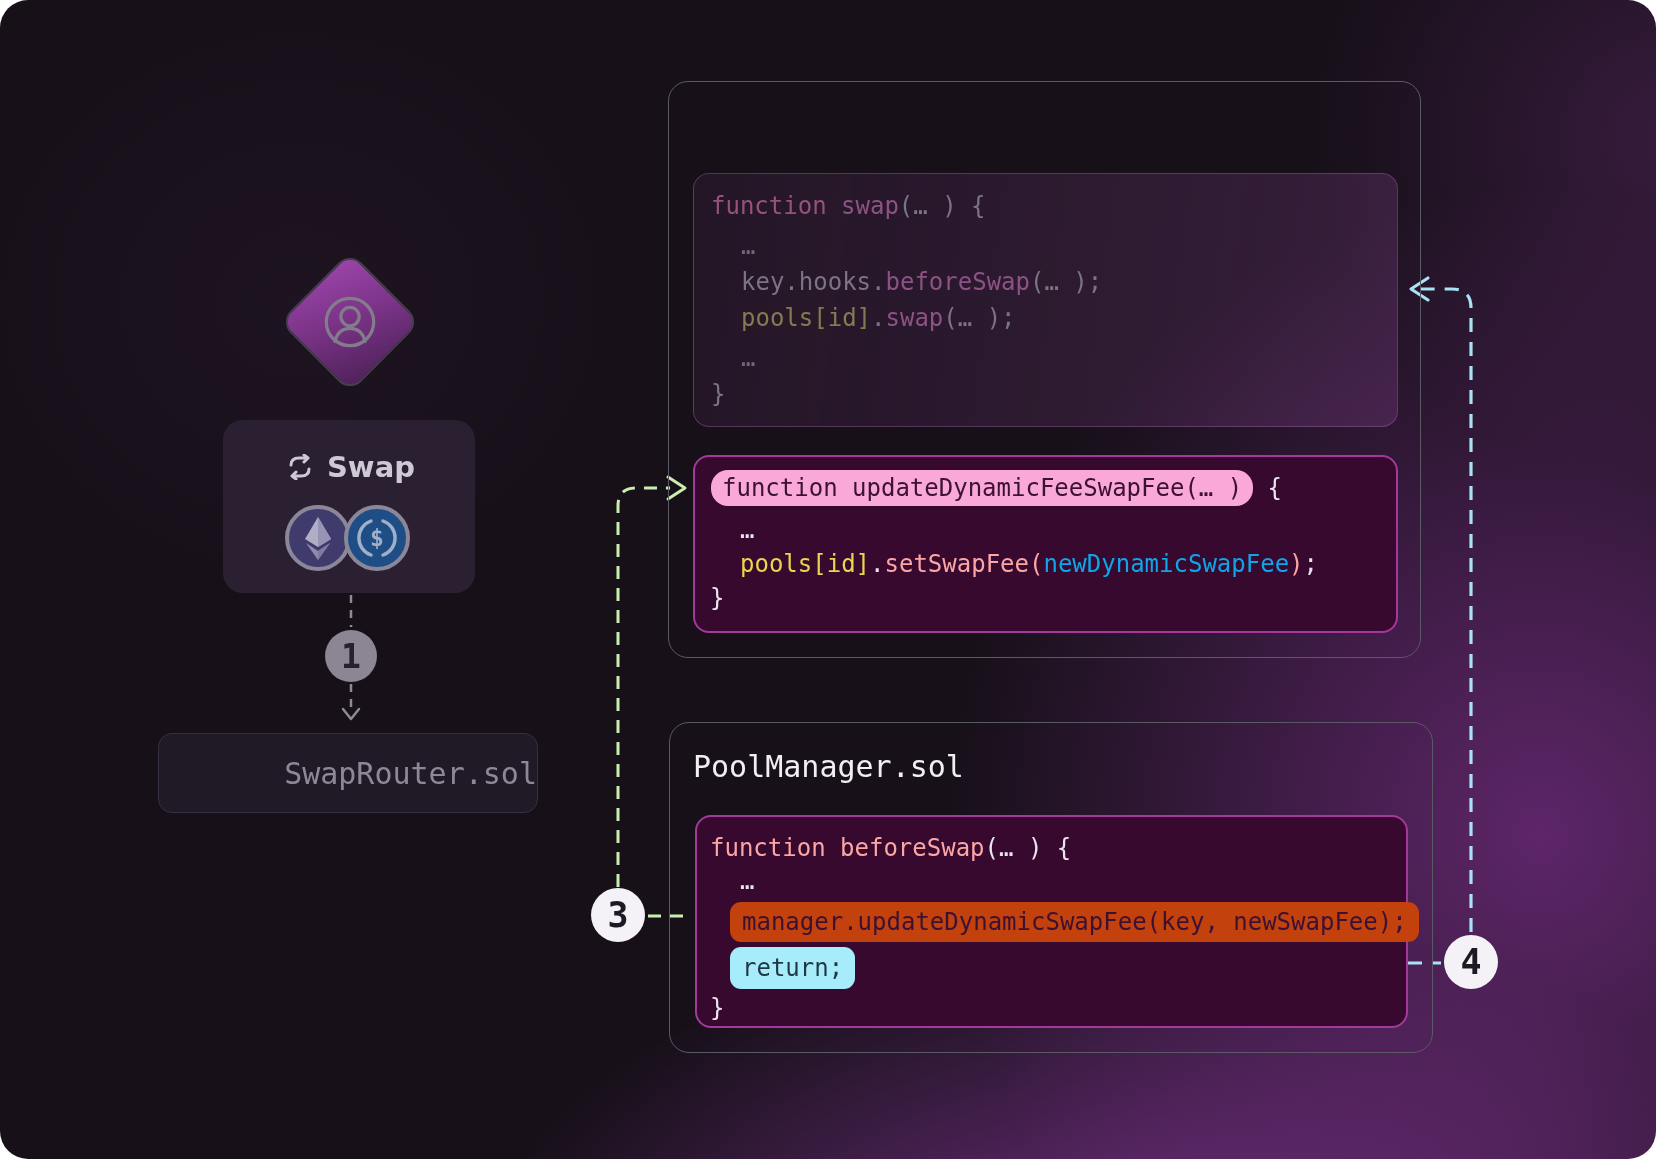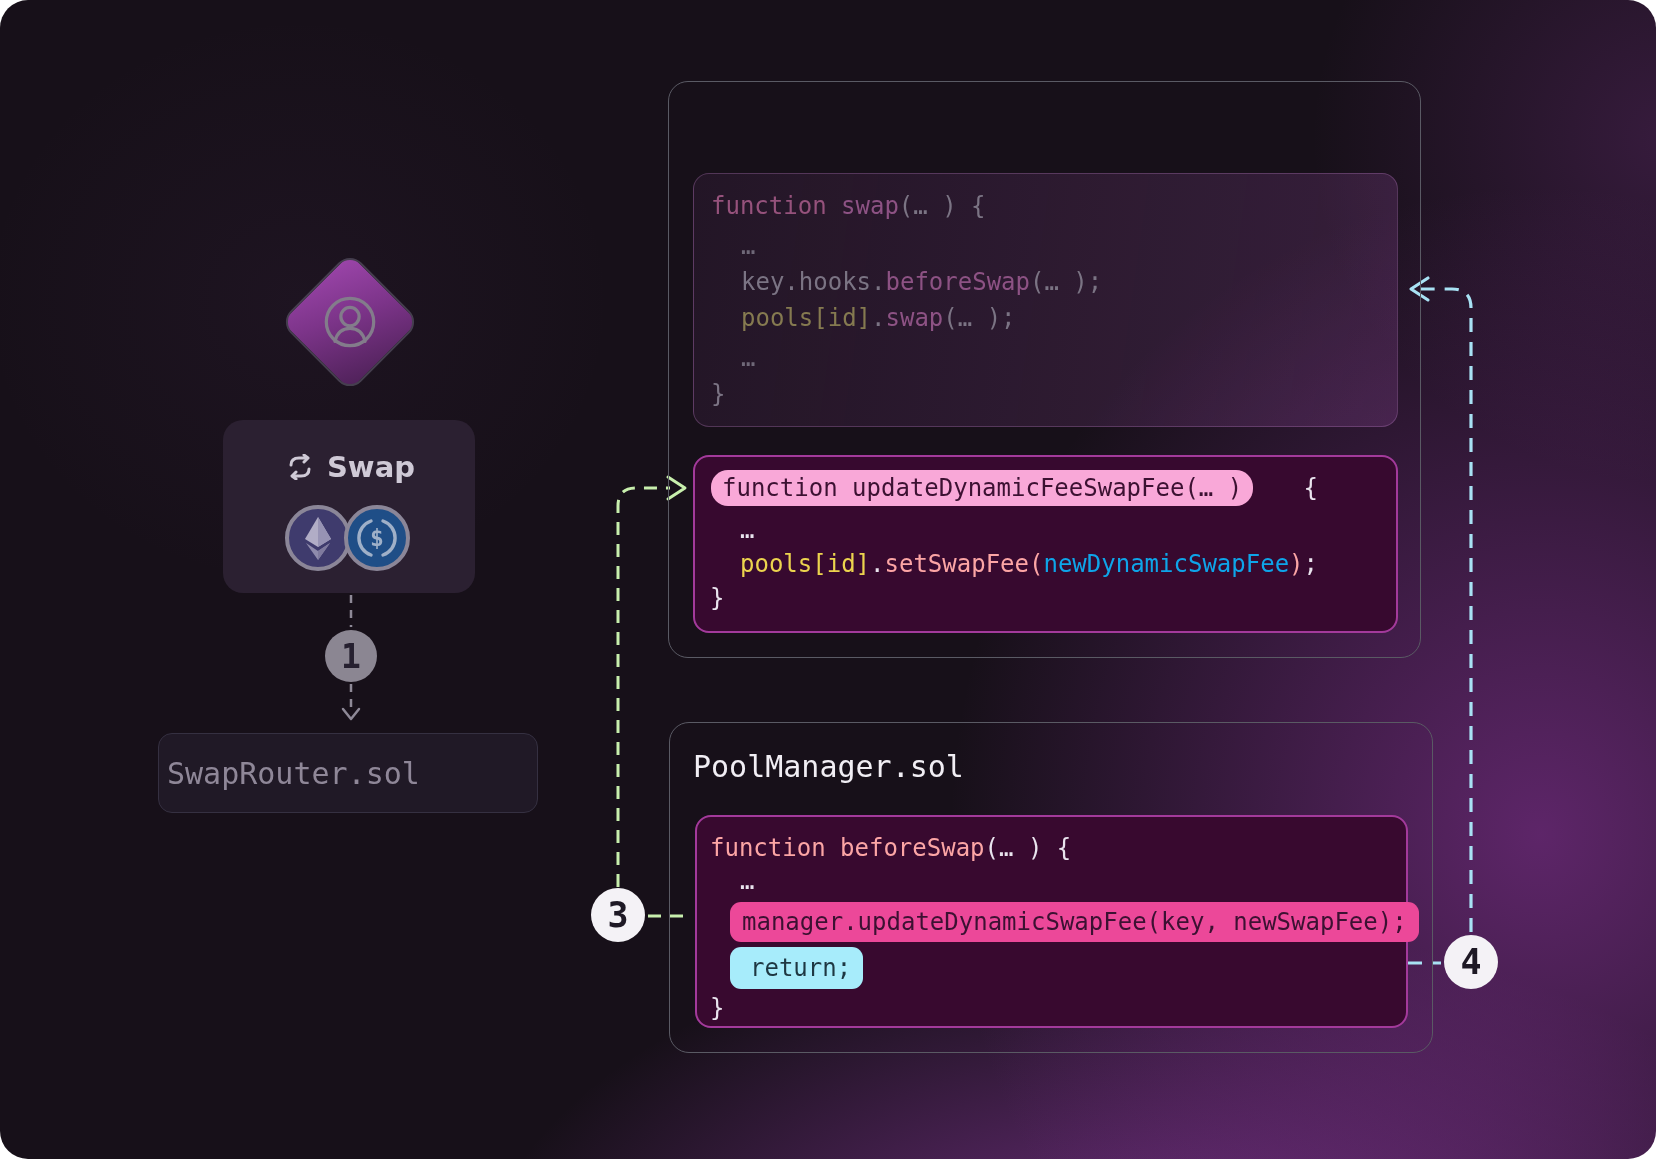--- a/index.html
+++ b/index.html
@@ -44,21 +44,21 @@
     display:flex; align-items:center; justify-content:center;
   }
   .coin-eth{left:285px; top:505px; background:#3f3b6d;}
   .coin-usdc{left:344px; top:505px; background:#1f4e87;}
   .router-box{
     left:158px; top:733px; width:380px; height:80px;
     border-radius:14px; background:#201926; border:1.5px solid #353041;
     box-sizing:border-box;
     display:flex; align-items:center;
     padding-left:8px;
-    color:#8f8798; font-size:30px;
+    color:#8f8798; font-size:30px;justify-content:flex-end;
   }
 
   
   .badge{
     border-radius:50%;
     display:flex;align-items:center;justify-content:center;
     font-weight:bold; font-family:"DejaVu Sans Mono", monospace;
   }
   .badge-1{left:325px; top:630px; width:52px; height:52px; background:#8b8692; color:#262030; font-size:33px;}
   .badge-3{left:591px; top:888px; width:54px; height:54px; background:#f4f2f6; color:#1e1925; font-size:35px;}
@@ -93,37 +93,37 @@
     left:695px; top:815px; width:713px; height:213px;
     border-radius:16px; background:#38092f; border:2px solid #a33a9b;
     padding:10px 0 0 13px;
   }
   .code-line{display:flex; align-items:center;}
   .ind1{padding-left:30px;}
   .block-faded .code-line{height:36px;}
   .block-faded .code-line:nth-child(2){margin-top:4px;}
   .block-faded .code-line:nth-child(5){margin-top:4px;}
   .block-active .code-line{height:34px;}
-  .block-active .code-line:nth-child(1){height:38px;gap:36px;}
+  .block-active .code-line:nth-child(1){height:38px;}
   .block-active .code-line:nth-child(2){margin-top:6px;}
   .block-hook .code-line:nth-child(1){height:36px;margin-top:3px;}
   .block-hook .code-line:nth-child(2){height:30px;}
   .block-hook .code-line:nth-child(3){height:44px;margin-top:4px;}
   .block-hook .code-line:nth-child(4){height:48px;}
   .block-hook .code-line:nth-child(5){height:32px;}
 
   
   .s-kwf{color:#96527c;} .s-fnf{color:#8d5284;} .s-plf{color:#7b7484;}
   .s-dimf{color:#6f6878;} .s-varf{color:#857a50;}
   .s-pl{color:#e9e4ee;} .s-yel{color:#ecd44e;} .s-pnk{color:#fca5a5;}
-  .s-cyn{color:#0ea5e9;text-align:center;} .s-drk{color:#3c1132;} .s-drkc{color:#1e3742;margin-left:8px;}
+  .s-cyn{color:#0ea5e9;text-align:center;} .s-drk{color:#3c1132;} .s-drkc{color:#1e3742;}
 
   .pill{display:inline-flex; align-items:center;}
   .pill-pink{background:#f9a8d8; border-radius:17px; padding:4px 11px; margin-left:1px;}
-  .pill-green{background:#ec4899; border-radius:11px; padding:6px 12px; margin-left:-10px;}
+  .pill-green{background:#c2410c; border-radius:11px; padding:6px 12px; margin-left:-10px;}
   .pill-cyan{background:#a7ecfb; border-radius:11px; padding:7px 12px; margin-left:-10px;}
 </style>
 </head>
 <body>
 
 <div class="canvas">
 
   <svg class="abs" style="left:0;top:0;" width="1656" height="1159" viewBox="0 0 1656 1159">
 
     <path d="M351 595 L351 627" stroke="#8e8997" stroke-width="2.5" stroke-dasharray="8 7" fill="none"></path>

